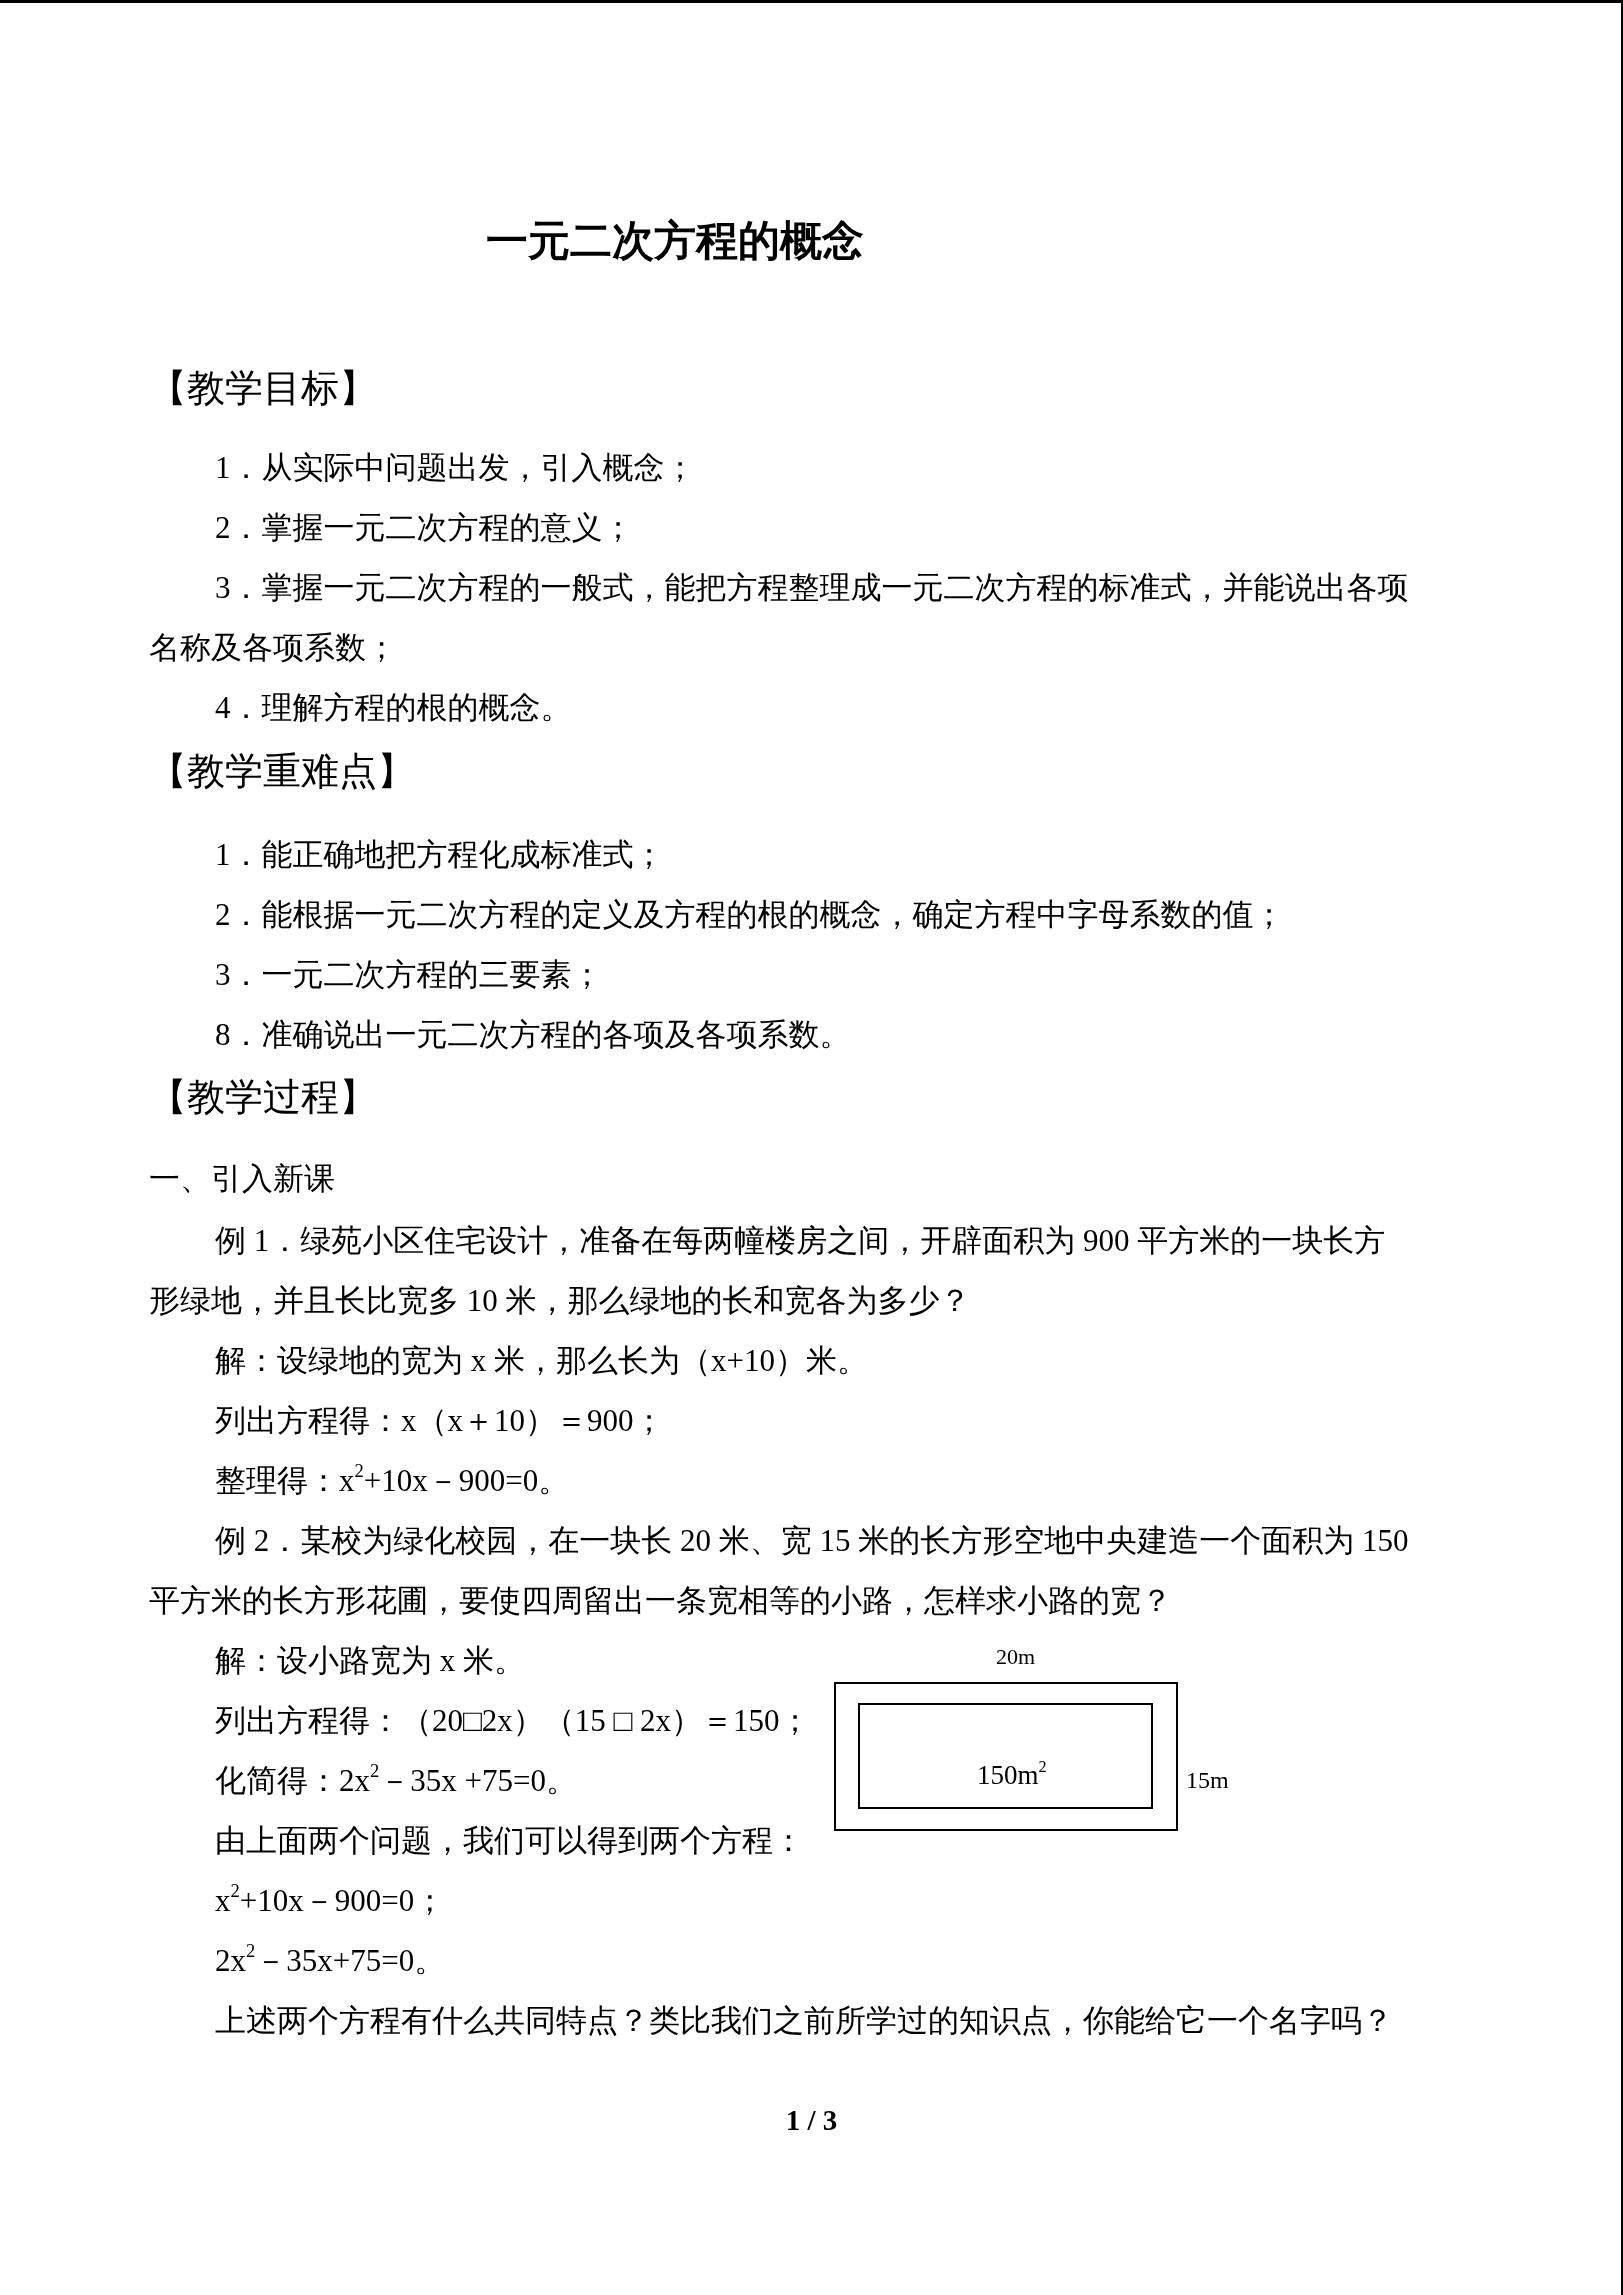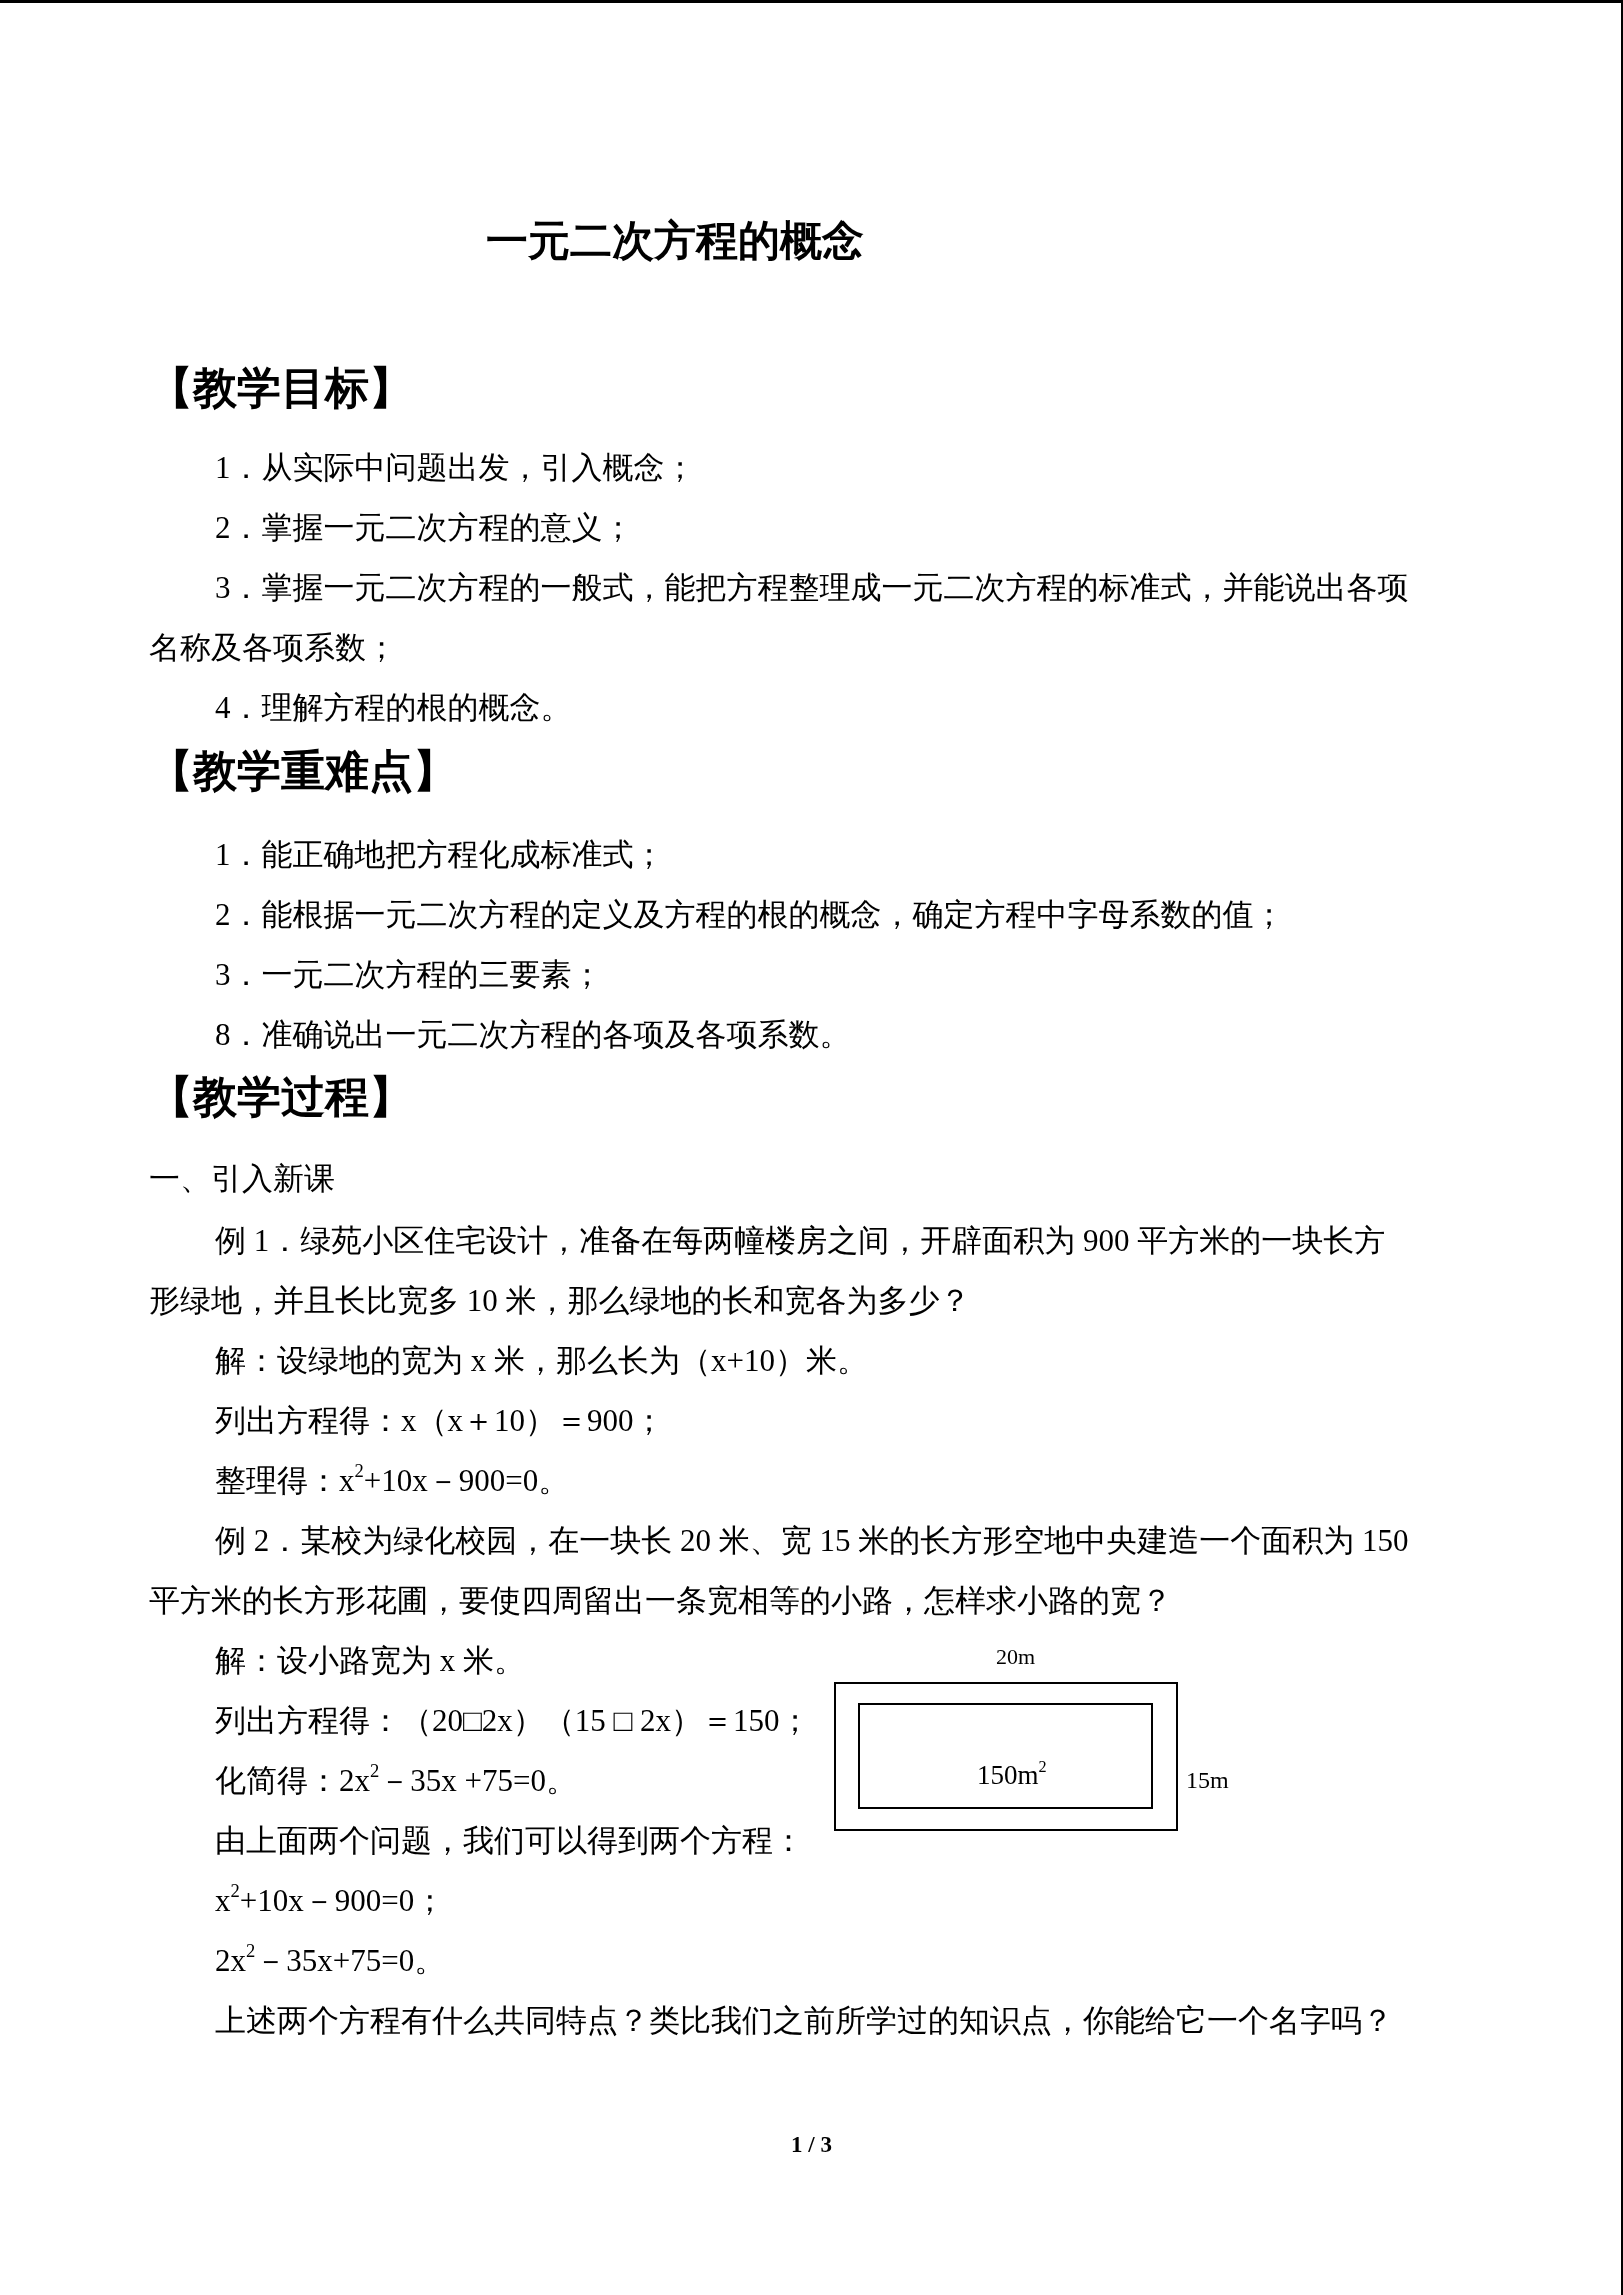--- a/index.html
+++ b/index.html
@@ -14,41 +14,41 @@
     position: absolute; white-space: nowrap;
     font-size: 31px; line-height: 38px; height: 38px;
   }
   .title {
     position: absolute; left: 0; width: 1350px; top: 217px; text-align: center;
     font-size: 42px; line-height: 48px; font-weight: bold; white-space: nowrap;
     font-family: "DejaVu Serif", "Liberation Serif", serif;
   }
   .heading {
     position: absolute; left: 149px; white-space: nowrap;
-    font-size: 44px; line-height: 41px; font-weight: bold;
+    font-size: 38px; line-height: 41px; font-weight: normal;
   }
   .ind { left: 215px; }
   .flush { left: 149px; }
   sup { font-size: 0.6em; line-height: 0; vertical-align: 0.75em; }
   .diagram { position: absolute; left: 0; top: 0; width: 0; height: 0; }
   .outer-rect {
     position: absolute; left: 834px; top: 1682px; width: 340px; height: 145px;
     border: 2px solid #000;
   }
   .inner-rect {
     position: absolute; left: 858px; top: 1703px; width: 291px; height: 102px;
     border: 2px solid #000;
   }
   .dlabel { position: absolute; white-space: nowrap; line-height: 1; }
   .lbl-20m { left: 996px; top: 1646px; font-size: 22px; }
   .lbl-150 { left: 977px; top: 1762px; font-size: 27px; text-align: center; }
   .lbl-15m { left: 1186px; top: 1768px; font-size: 24px; }
   .page-num {
     position: absolute; left: 0; width: 1623px; top: 2107px; text-align: center;
-    font-size: 23px; font-weight: bold; line-height: 27px; margin-top: 24px;
+    font-size: 29px; font-weight: bold; line-height: 27px;
   }
 </style>
 </head>
 <body>
 
 <div class="page-border-top"></div>
 <div class="page-border-right"></div>
 
 <div class="title">一元二次方程的概念</div>
 

